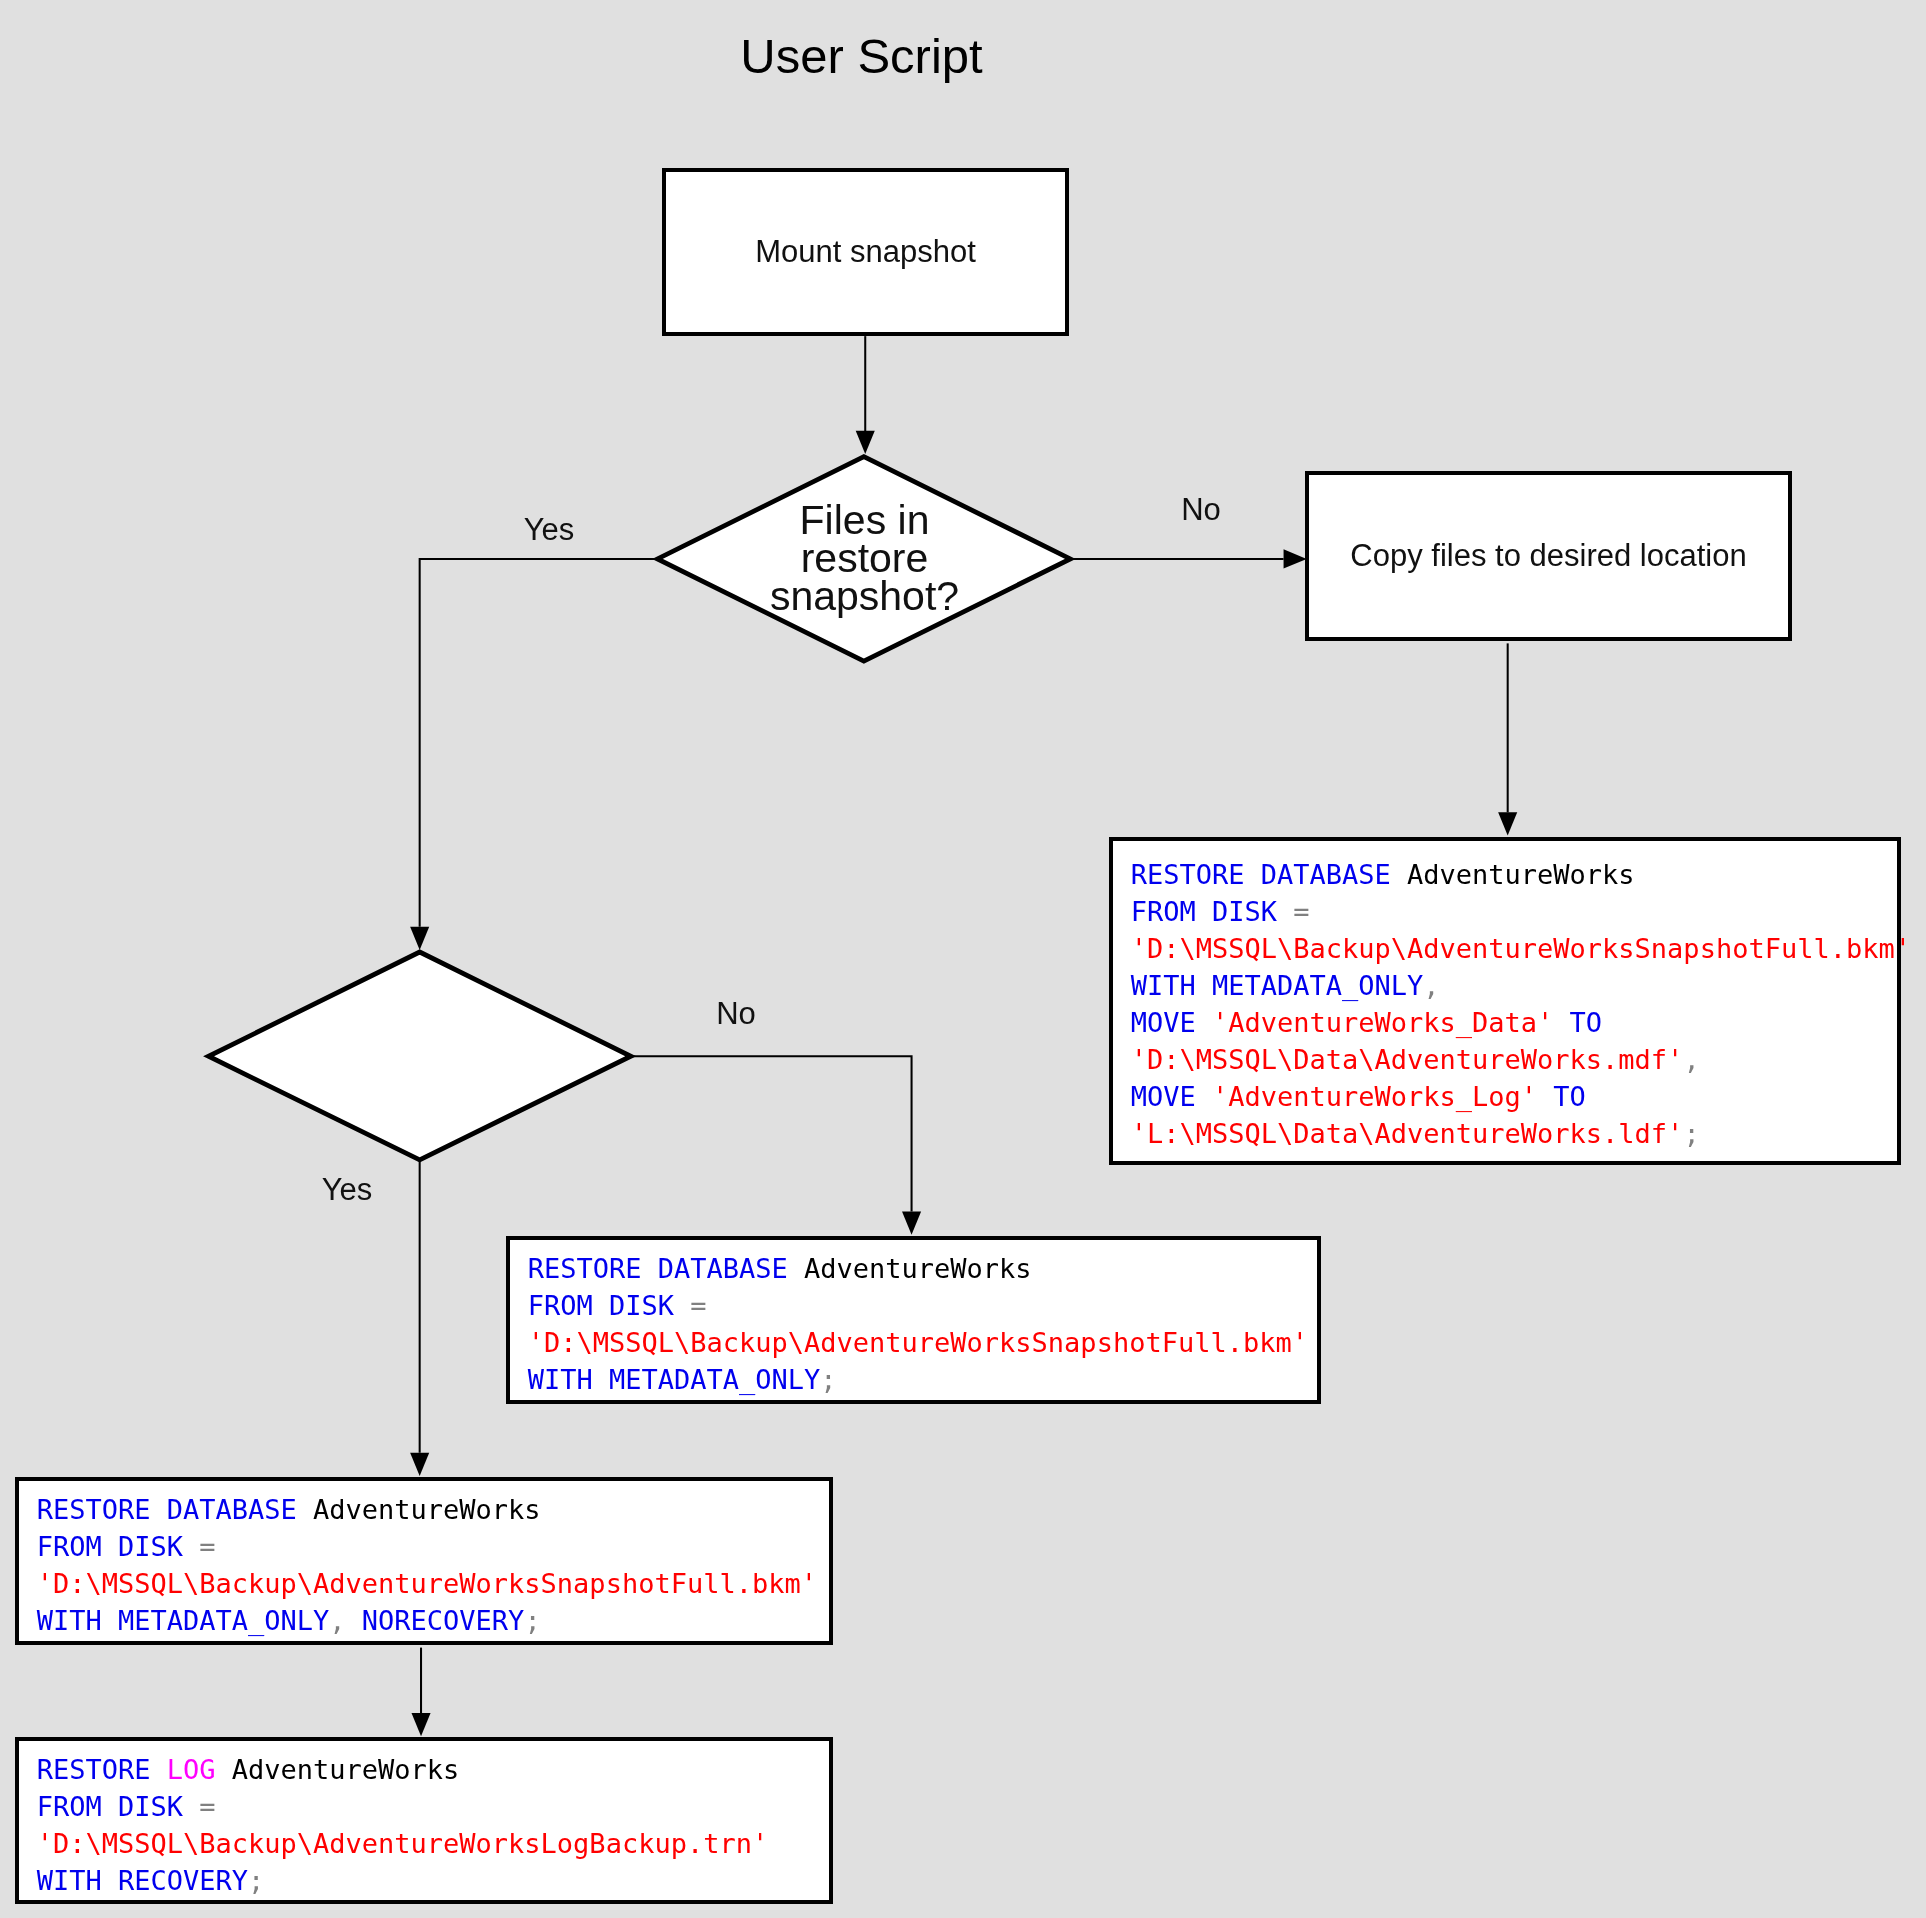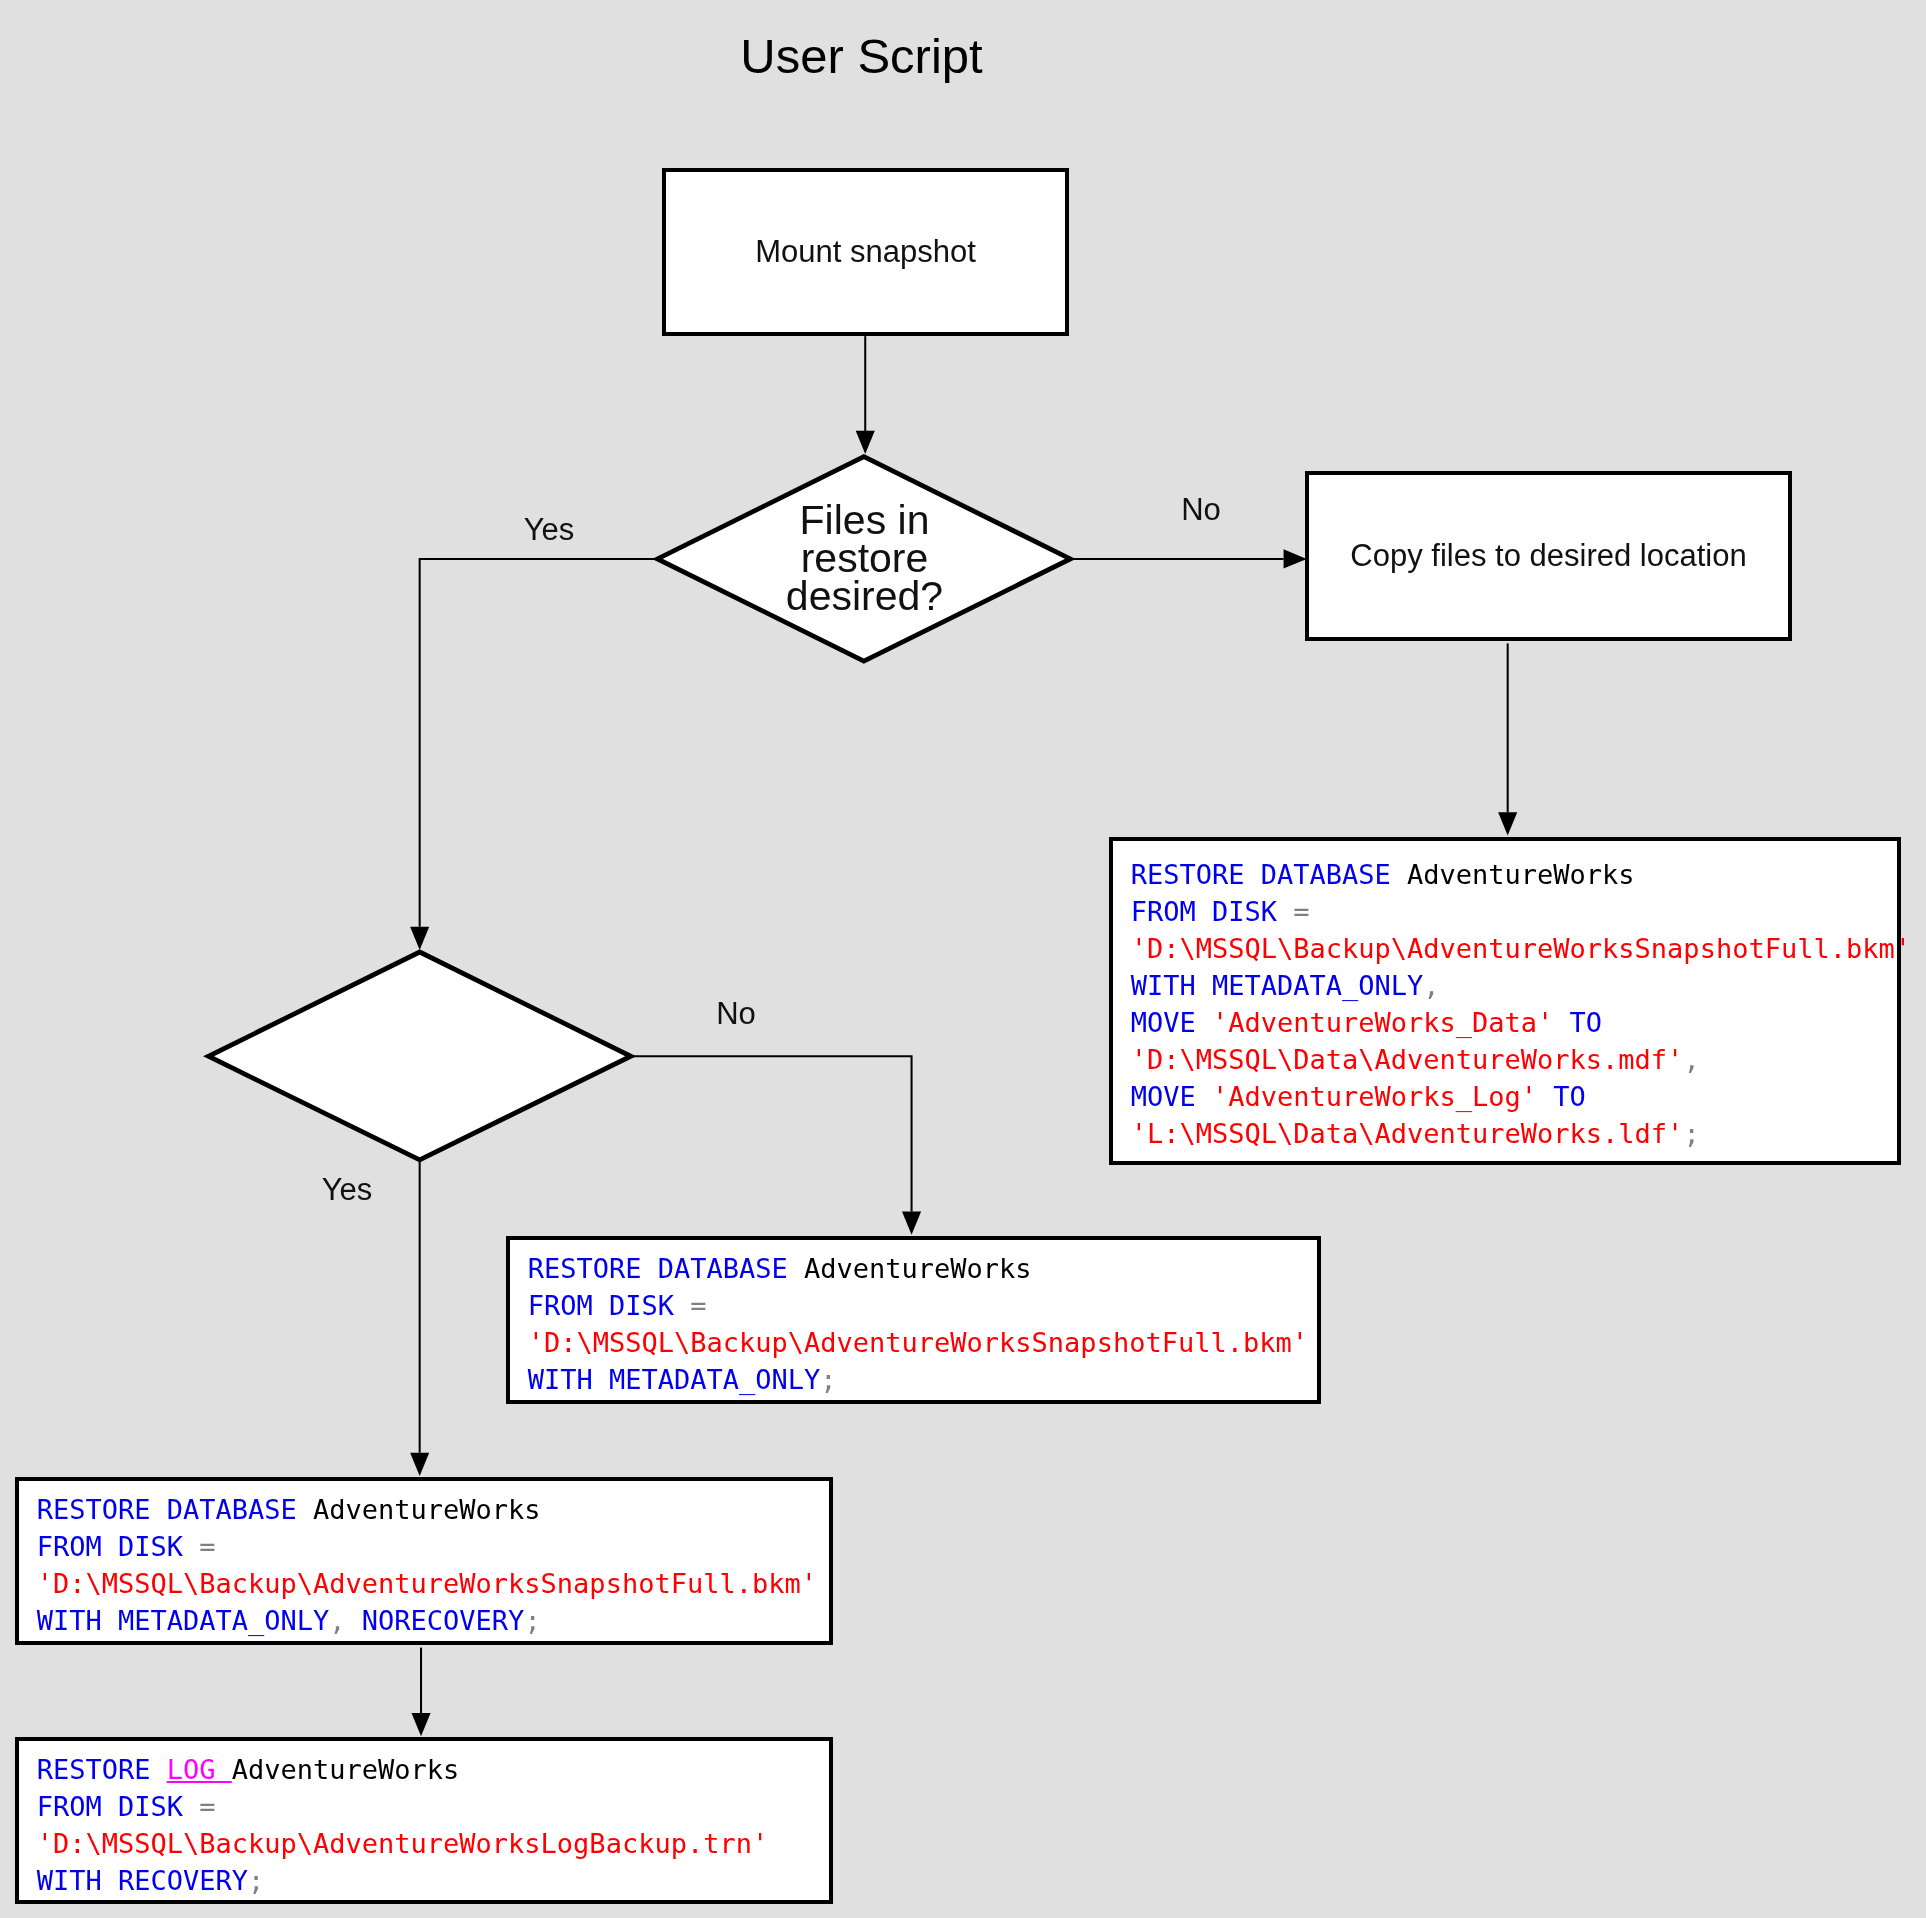--- a/index.html
+++ b/index.html
@@ -62,21 +62,21 @@
     line-height:37px;
     white-space:pre;
     z-index:2;
   }
   .codebox.pad-lg{padding:15px 17.7px;}
   .codebox.pad-sm{padding:9.5px 17.7px;}
   .tok-kw{color:var(--kw,#0000ee);}
   .tok-str{color:var(--str,#ff0000);}
   .tok-id{color:var(--id,#000000);}
   .tok-pn{color:var(--pn,#808080);}
-  .tok-mag{color:var(--mag,#ff00ff);text-decoration:underline;}
+  .tok-mag{color:var(--mag,#ff00ff);}
 </style>
 </head>
 <body>
 
 <div class="canvas" style="--bg: #e0e0e0; --kw: #0000ee; --str: #ff0000; --id: #000000; --pn: #808080; --mag: #ff00ff;">
 
   <svg class="wires" width="1926" height="1919" viewBox="0 0 2827 2816">
 
     <line x1="1270" y1="493" x2="1270" y2="642" stroke="#000" stroke-width="3"></line>
     <polygon points="1270,666 1256,632 1284,632" fill="#000"></polygon>
@@ -109,21 +109,21 @@
     <span>Mount snapshot</span>
   </div>
 
   <div class="node" style="left:1305px;top:471px;width:487px;height:170px;padding:0 24.5px;">
     <span>Copy files to desired location</span>
   </div>
 
   <div class="diamond-label" style="left:694px;top:501px;">
     <div>Files in</div>
     <div>restore</div>
-    <div>desired?</div>
+    <div>snapshot?</div>
   </div>
 
 
   <div class="edge-label" style="left:549px;top:530px;">Yes</div>
   <div class="edge-label" style="left:1201px;top:510px;">No</div>
   <div class="edge-label" style="left:736px;top:1014px;">No</div>
   <div class="edge-label" style="left:347px;top:1190px;">Yes</div>
 
   <div class="codebox pad-lg" style="left:1109px;top:837px;width:792px;height:328px;"><div class="code-line"><span class="tok-kw">RESTORE DATABASE </span><span class="tok-id">AdventureWorks</span></div><div class="code-line"><span class="tok-kw">FROM DISK </span><span class="tok-pn">=</span></div><div class="code-line"><span class="tok-str">'D:\MSSQL\Backup\AdventureWorksSnapshotFull.bkm'</span></div><div class="code-line"><span class="tok-kw">WITH METADATA_ONLY</span><span class="tok-pn">,</span></div><div class="code-line"><span class="tok-kw">MOVE </span><span class="tok-str">'AdventureWorks_Data'</span><span class="tok-kw"> TO</span></div><div class="code-line"><span class="tok-str">'D:\MSSQL\Data\AdventureWorks.mdf'</span><span class="tok-pn">,</span></div><div class="code-line"><span class="tok-kw">MOVE </span><span class="tok-str">'AdventureWorks_Log'</span><span class="tok-kw"> TO</span></div><div class="code-line"><span class="tok-str">'L:\MSSQL\Data\AdventureWorks.ldf'</span><span class="tok-pn">;</span></div></div>
 

